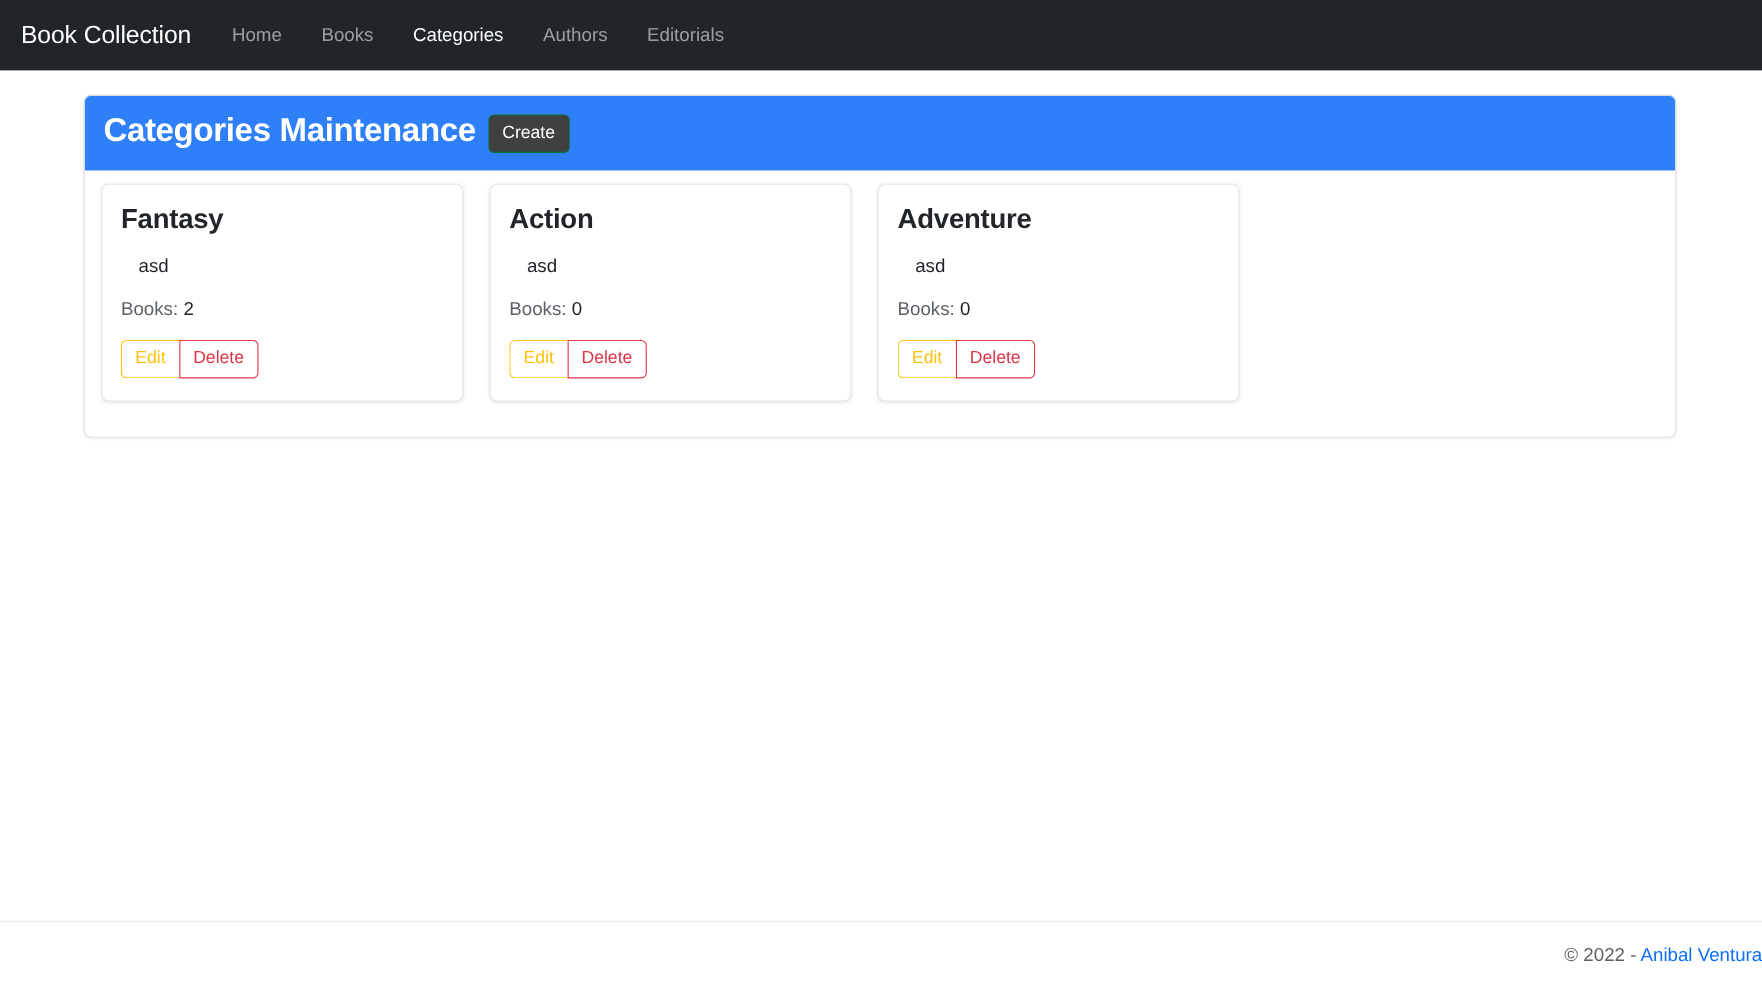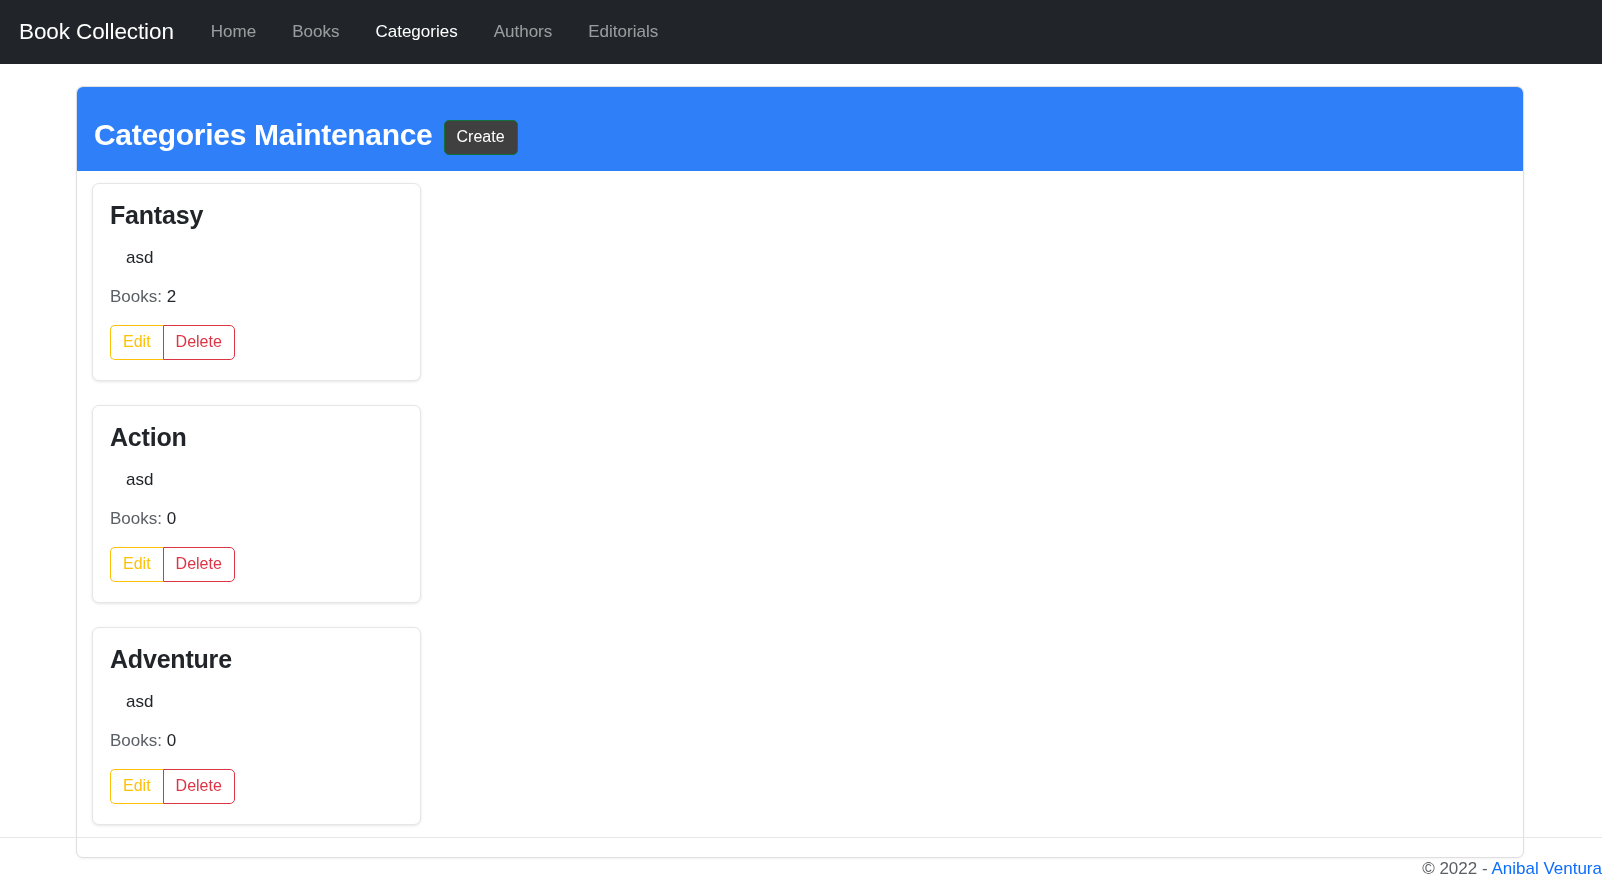--- a/index.html
+++ b/index.html
@@ -53,21 +53,21 @@
     margin: 22px 78px 0 76px;
     background: #ffffff;
     border: 1px solid #dfdfdf;
     border-radius: 7px;
     box-shadow: 0 1px 3px rgba(0,0,0,0.055);
     overflow: hidden;
     min-height: 276px;
   }
   .panel-header {
     background: #2f80f8;
-    padding: 29px 17px 16px 17px;
+    padding: 13px 17px 16px 17px;
     display: flex;
     align-items: center;
     gap: 11px;
     min-height: 68px;
   }
   .panel-title {
     color: #ffffff;
     font-size: 30px;
     font-weight: bold;
     line-height: 1.15;
@@ -88,21 +88,20 @@
     align-self: center;
     margin-top: 4px;
   }
 
   
   .deck {
     display: flex;
     gap: 24px;
     padding: 12px 16px 32px 15px;
     align-items: flex-start;
-    flex-direction: column;
   }
   .card {
     width: 329px;
     background: #ffffff;
     border: 1px solid #e6e6e6;
     border-radius: 7px;
     box-shadow: 0 1px 3px rgba(0,0,0,0.10);
     padding: 18px 17px 20px 17px;
   }
   .card-title {

